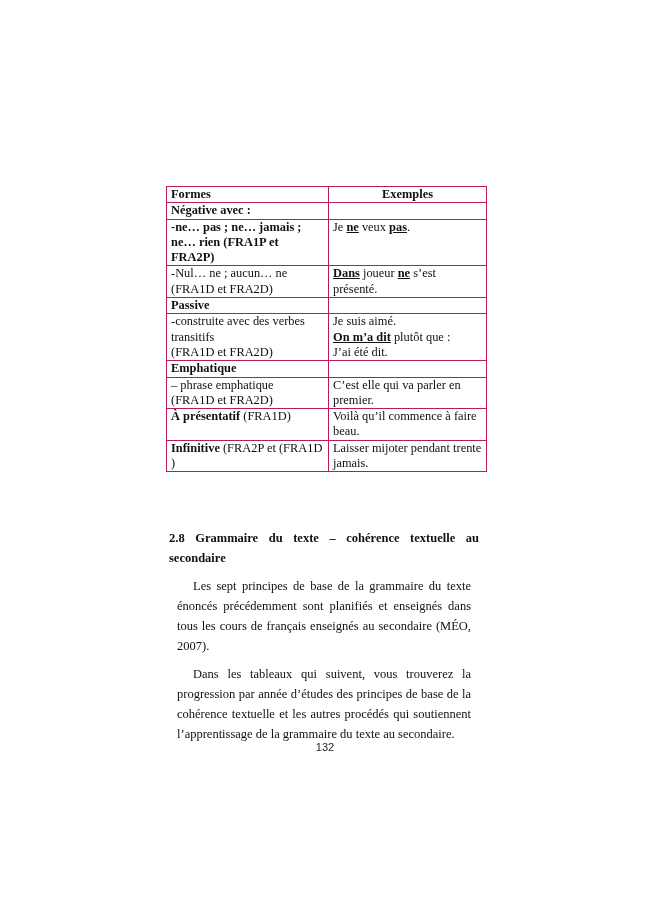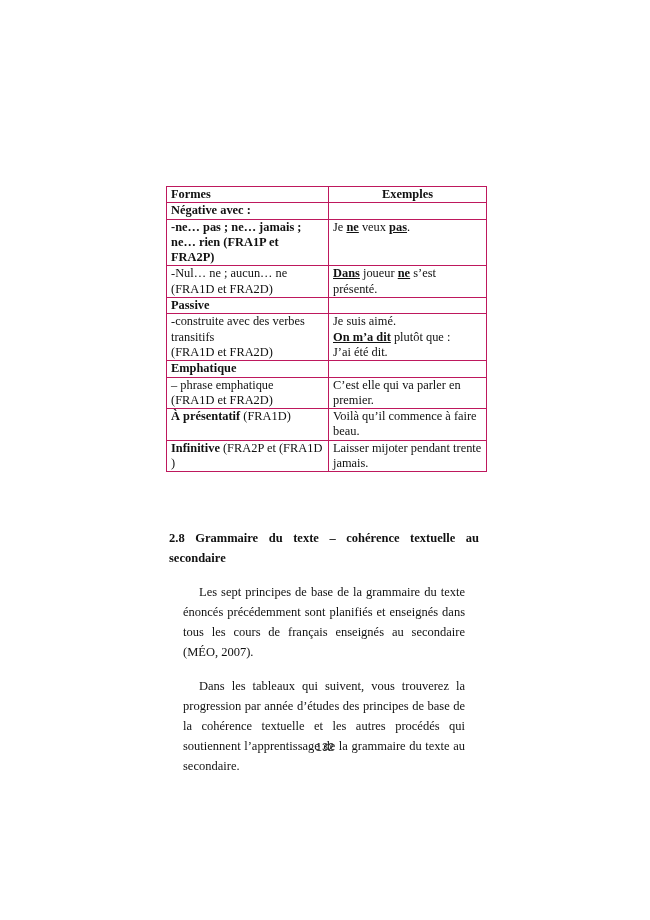--- a/index.html
+++ b/index.html
@@ -10,21 +10,21 @@
   .tbl td { border:1px solid #be185d; padding:0 4px 0 4px; vertical-align:top; }
   .tbl col.c1 { width:162px; }
   .tbl col.c2 { width:158px; }
   .hdr td { font-weight:bold; }
   .hdr td.right { text-align:center; }
   .b { font-weight:bold; }
   .u { text-decoration:underline; }
   sup { font-size:8px; line-height:0; vertical-align:4px; }
   .section { position:absolute; left:169px; top:528px; width:310px; font-size:12.5px; line-height:20px; }
   .heading { font-weight:bold; text-align:justify; text-align-last:left; margin:0 0 6px 0; }
-  .para { text-align:justify; margin:14px; text-indent:16px; }
+  .para { text-align:justify; margin:8px; text-indent:16px; }
   .pagenum { position:absolute; left:0; width:650px; top:741px; text-align:center;
              font-family:"Liberation Sans", sans-serif; font-size:11px; color:#222; }
 </style>
 </head>
 <body>
 
 <table class="tbl">
   <colgroup>
       <col class="c1">
       <col class="c2">

